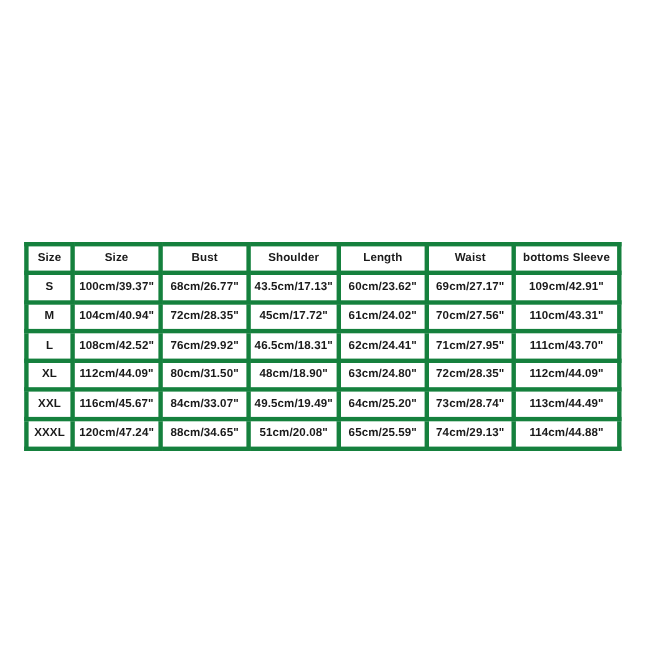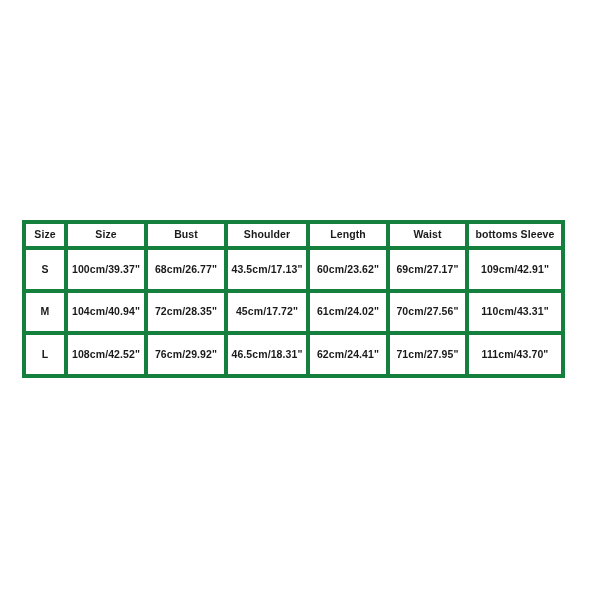--- a/index.html
+++ b/index.html
@@ -111,15 +111,42 @@
       </tr>
       <tr>
         <td class="col-size">L</td>
         <td>108cm/42.52"</td>
         <td>76cm/29.92"</td>
         <td>46.5cm/18.31"</td>
         <td>62cm/24.41"</td>
         <td>71cm/27.95"</td>
         <td>111cm/43.70"</td>
       </tr>
+      <tr>
+        <td class="col-size">XL</td>
+        <td>112cm/44.09"</td>
+        <td>80cm/31.50"</td>
+        <td>48cm/18.90"</td>
+        <td>63cm/24.80"</td>
+        <td>72cm/28.35"</td>
+        <td>112cm/44.09"</td>
+      </tr>
+      <tr>
+        <td class="col-size">XXL</td>
+        <td>116cm/45.67"</td>
+        <td>84cm/33.07"</td>
+        <td>49.5cm/19.49"</td>
+        <td>64cm/25.20"</td>
+        <td>73cm/28.74"</td>
+        <td>113cm/44.49"</td>
+      </tr>
+      <tr>
+        <td class="col-size">XXXL</td>
+        <td>120cm/47.24"</td>
+        <td>88cm/34.65"</td>
+        <td>51cm/20.08"</td>
+        <td>65cm/25.59"</td>
+        <td>74cm/29.13"</td>
+        <td>114cm/44.88"</td>
+      </tr>
     </tbody>
   </table>
 </div>
 
 </body></html>

